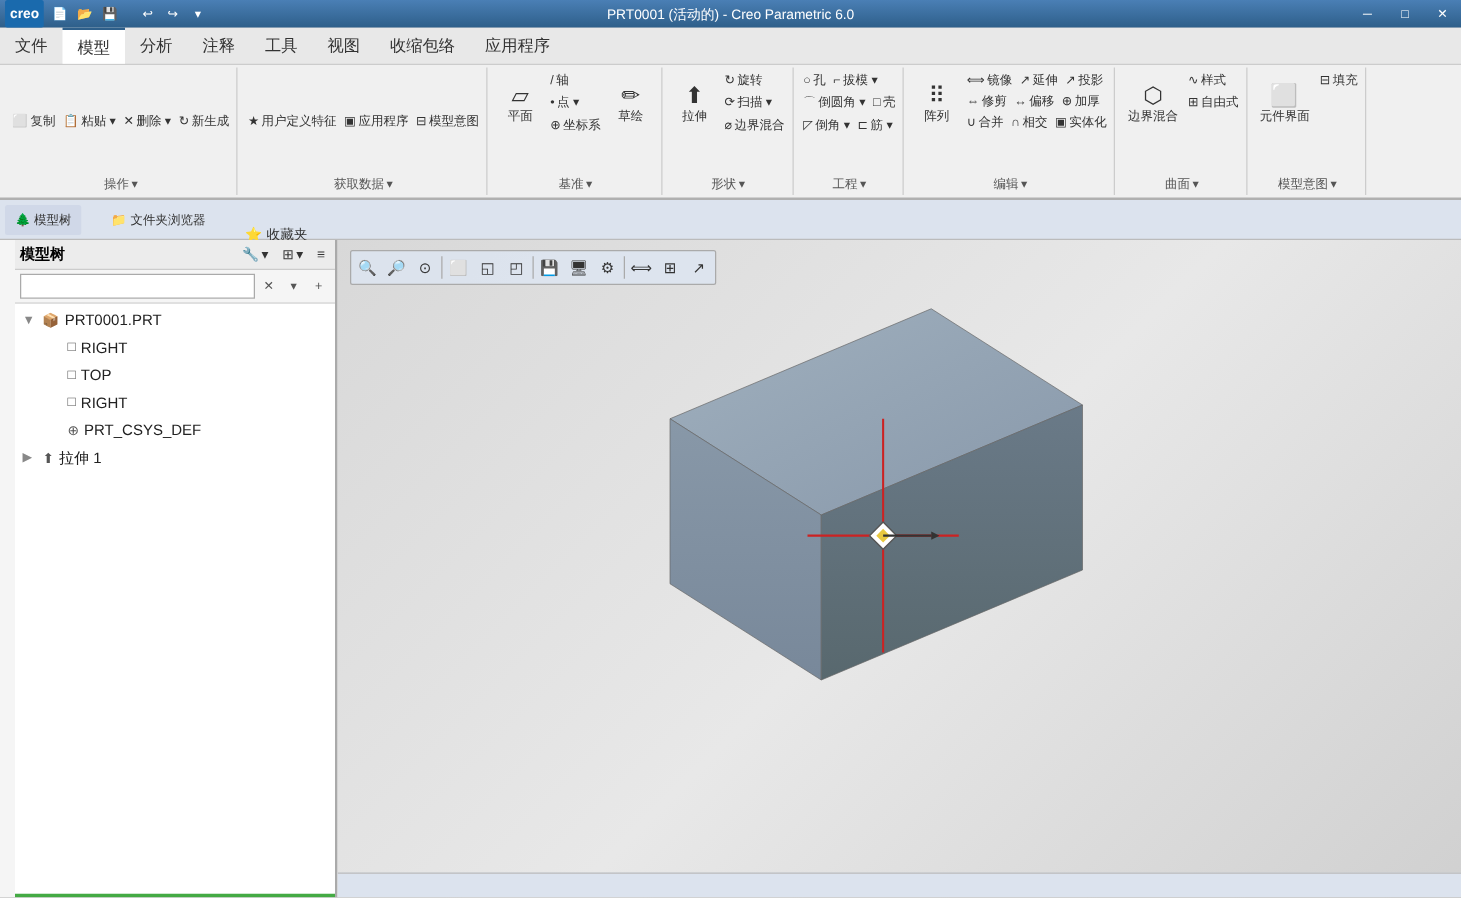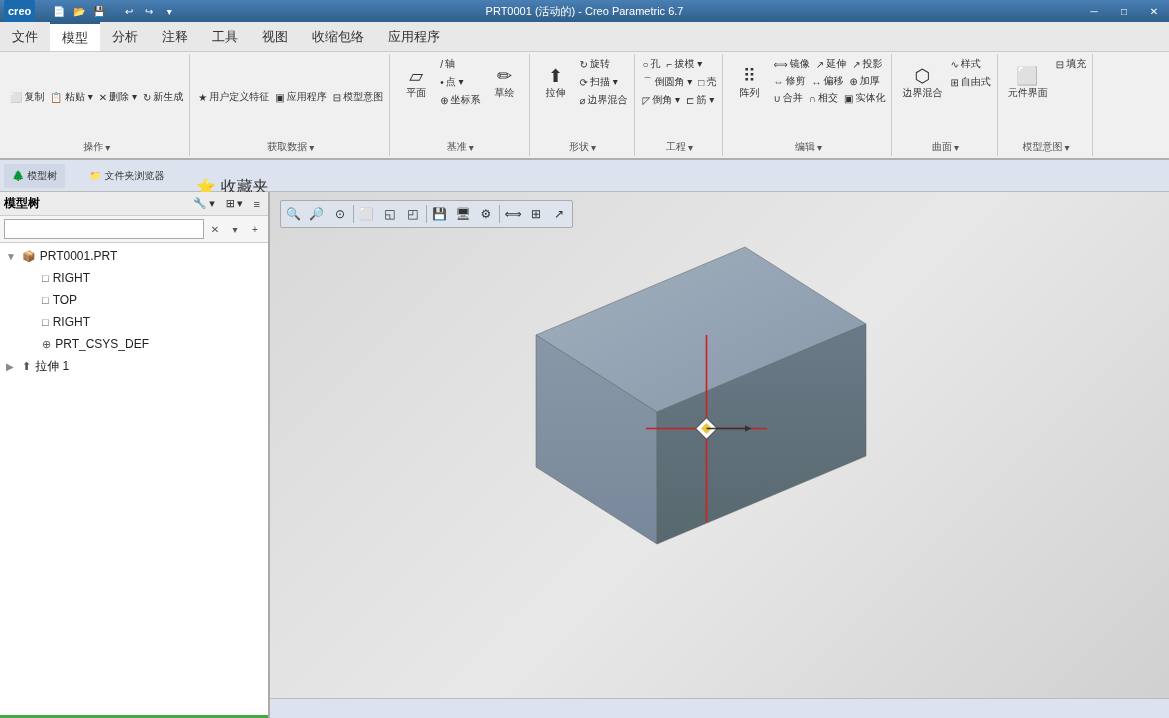--- a/index.html
+++ b/index.html
@@ -9,21 +9,21 @@
     #titlebar {
       width: 100%; height: 22px; background: linear-gradient(to bottom, #4a7fb5, #2e5f8a);
       display: flex; align-items: center; justify-content: center; color: white; font-size: 11px;
       position: relative;
     }
     #titlebar .logo {
       position: absolute; left: 4px; display: flex; align-items: center;
     }
     #titlebar .logo-creo {
       background: #1a6aad; color: white; font-weight: bold; font-size: 11px;
-      padding: 5px 4px; border-radius: 2px; margin-right: 15px;
+      padding: 5px 4px; border-radius: 2px; margin-right: 4px;
     }
     #titlebar .win-controls {
       position: absolute; right: 0; display: flex;
     }
     #titlebar .win-btn {
       width: 30px; height: 22px; display: flex; align-items: center; justify-content: center;
       color: white; font-size: 10px; cursor: pointer;
     }
     #titlebar .quick-btn {
       width: 18px; height: 18px; display: flex; align-items: center; justify-content: center;
@@ -101,20 +101,21 @@
     #main {
       display: flex; width: 100%; height: calc(718px - 22px - 30px - 108px - 32px);
       position: relative;
     }
 
     
     #left-panel {
       width: 270px; min-width: 270px; background: #f5f5f5;
       border-right: 2px solid #aaa; display: flex; flex-direction: column;
       overflow: hidden;
+      padding-left: 12px;
     }
 
     .model-tree-toolbar {
       display: flex; align-items: center; padding: 3px 4px; gap: 3px;
       background: #ececec; border-bottom: 1px solid #ccc;
     }
     .mt-btn {
       display: flex; align-items: center; gap: 2px; cursor: pointer; padding: 1px 4px;
       border-radius: 2px; font-size: 11px; color: #333;
     }
@@ -170,21 +171,21 @@
     <span style="display:flex;gap:2px;">
       <span class="quick-btn">📄</span>
       <span class="quick-btn">📂</span>
       <span class="quick-btn">💾</span>
       <span style="width:8px;"></span>
       <span class="quick-btn">↩</span>
       <span class="quick-btn">↪</span>
       <span class="quick-btn">▾</span>
     </span>
   </div>
-  <span>PRT0001 (活动的) - Creo Parametric 6.7</span>
+  <span>PRT0001 (活动的) - Creo Parametric 6.0</span>
   <div class="win-controls">
     <span class="win-btn">─</span>
     <span class="win-btn">□</span>
     <span class="win-btn">✕</span>
   </div>
 </div>
 
 <div id="menubar">
   <div class="menu-item">文件</div>
   <div class="menu-item active">模型</div>
@@ -416,21 +417,21 @@
       </div>
       <div class="ribbon-group-label">模型意图 <span>▾</span></div>
     </div>
 
   </div>
 </div>
 
 <div id="toolbar-panel">
   <div class="toolbar-btn" style="background:#d0d8e8;font-size:10px;width:auto;padding:0 8px;">🌲 模型树</div>
   <div class="toolbar-btn" style="font-size:10px;width:auto;padding:0 8px;">📁 文件夹浏览器</div>
-  <div class="toolbar-btn" style="font-size:16px;width:auto;padding:0 8px;margin-top:24px;">⭐ 收藏夹</div>
+  <div class="toolbar-btn" style="font-size:11px;width:auto;padding:0 8px;margin-top:24px;">⭐ 收藏夹</div>
 </div>
 
 <div id="main">
 
   <div id="left-panel">
 
     <div class="model-tree-toolbar">
       <span style="font-weight:bold;font-size:12px;">模型树</span>
       <div style="flex:1;"></div>
       <div class="mt-btn">

